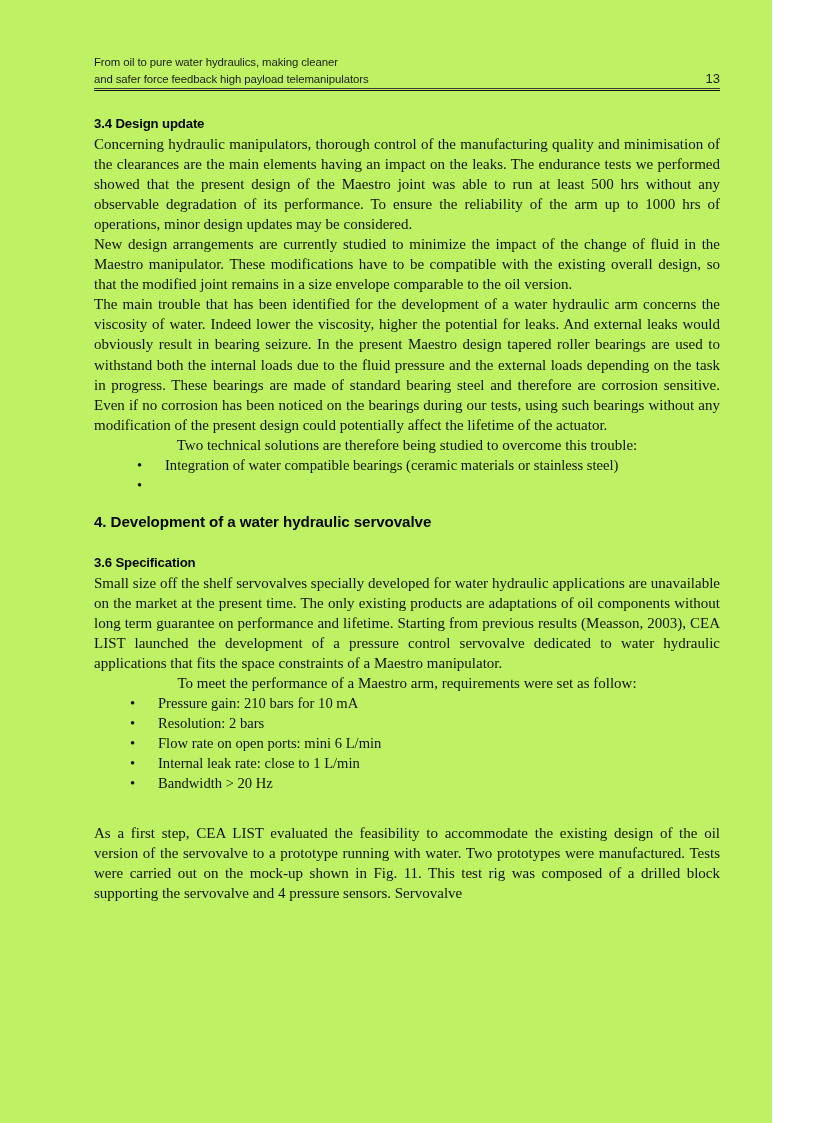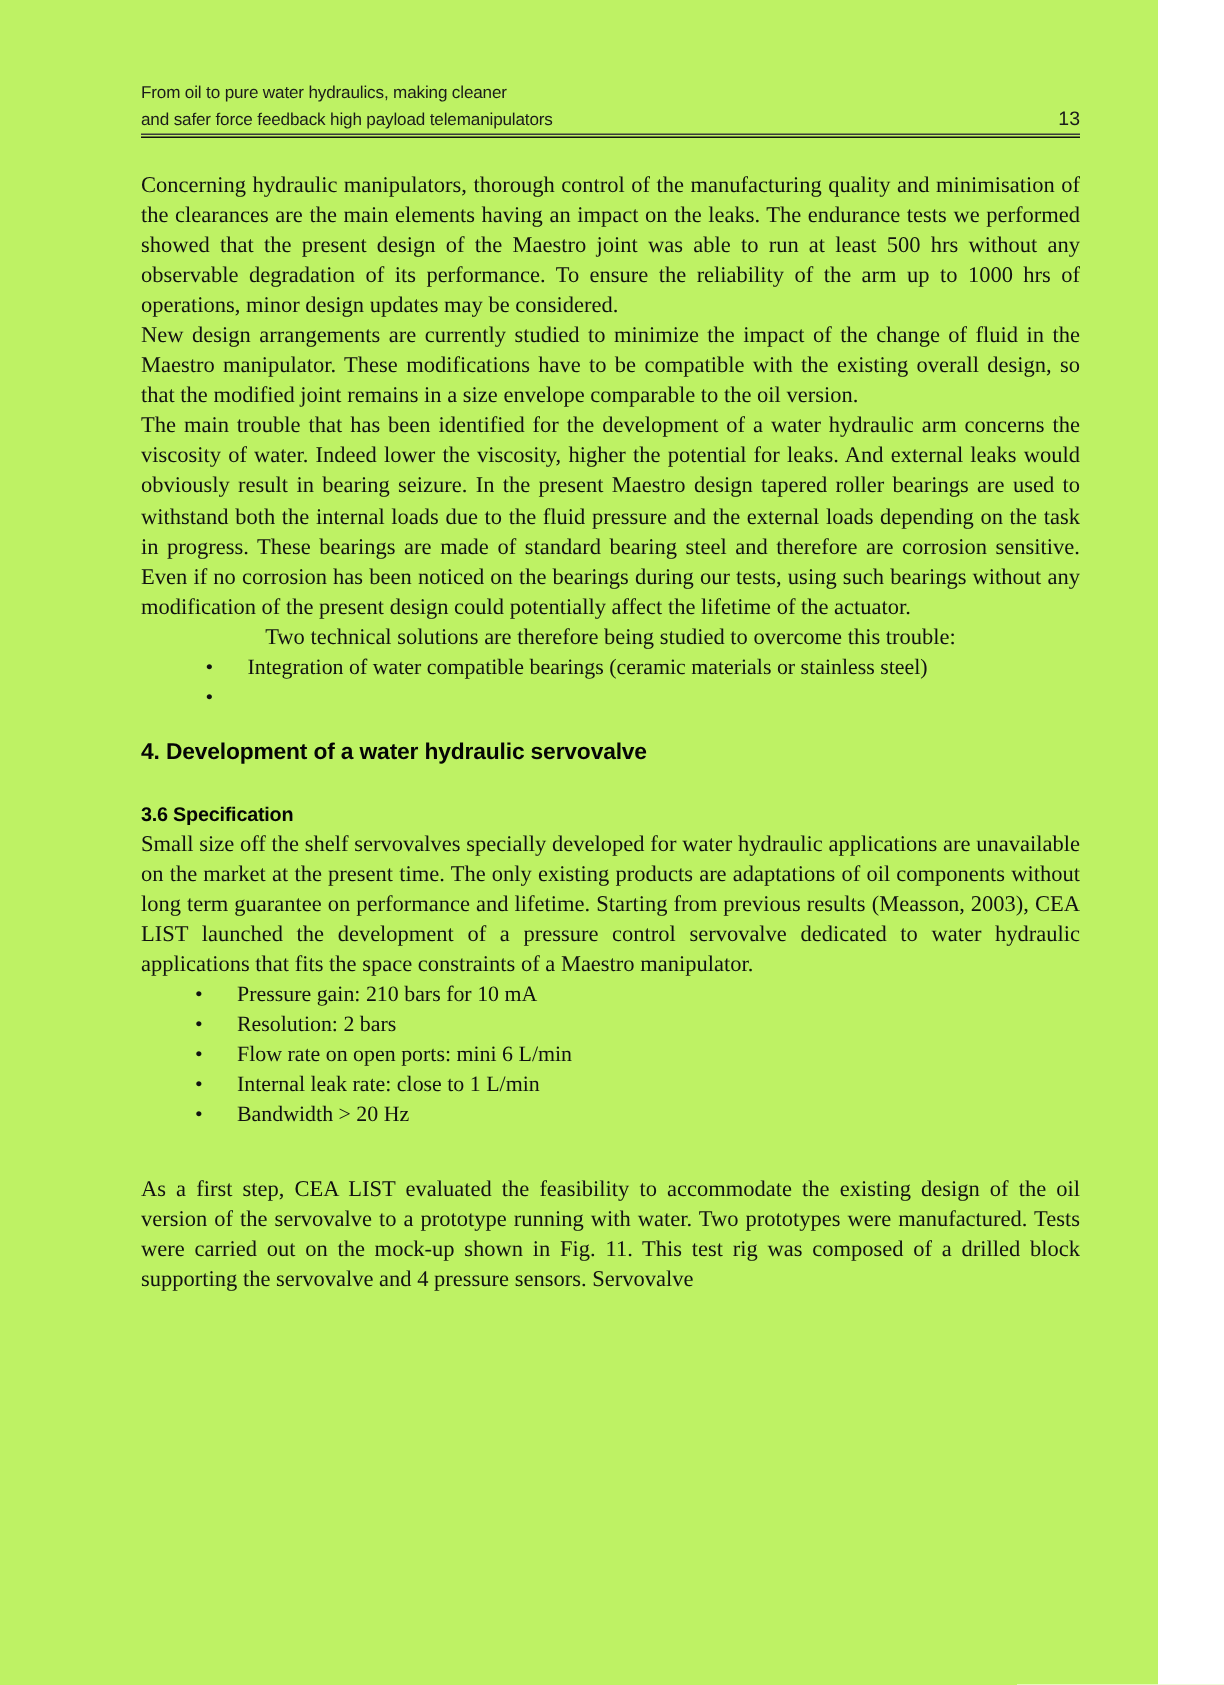--- a/index.html
+++ b/index.html
@@ -137,20 +137,21 @@
     <div class="runhead-line">From oil to pure water hydraulics, making cleaner</div>
     <div class="runhead-row2">
       <div class="runhead-line">and safer force feedback high payload telemanipulators</div>
       <div class="runhead-pageno">13</div>
     </div>
     <div class="runhead-rule"></div>
   </div>
 
   <div class="body">
 
+    <h3 class="sub">3.4 Design update</h3>
     <p class="para">Concerning hydraulic manipulators, thorough control of the manufacturing quality and minimisation of the clearances are the main elements having an impact on the leaks. The endurance tests we performed showed that the present design of the Maestro joint was able to run at least 500 hrs without any observable degradation of its performance. To ensure the reliability of the arm up to 1000 hrs of operations, minor design updates may be considered.</p>
     <p class="para">New design arrangements are currently studied to minimize the impact of the change of fluid in the Maestro manipulator. These modifications have to be compatible with the existing overall design, so that the modified joint remains in a size envelope comparable to the oil version.</p>
     <p class="para">The main trouble that has been identified for the development of a water hydraulic arm concerns the viscosity of water. Indeed lower the viscosity, higher the potential for leaks. And external leaks would obviously result in bearing seizure. In the present Maestro design tapered roller bearings are used to withstand both the internal loads due to the fluid pressure and the external loads depending on the task in progress.  These bearings are made of standard bearing steel and therefore are corrosion sensitive. Even if no corrosion has been noticed on the bearings during our tests, using such bearings without any modification of the present design could potentially affect the lifetime of the actuator.</p>
     <p class="para last-left">Two technical solutions are therefore being studied to overcome this trouble:</p>
 
     <ul class="bullets">
       <li>
         <span class="bullet-dot">•</span>
         <span>Integration of water compatible bearings (ceramic materials or stainless steel)</span>
       </li>
@@ -161,20 +162,21 @@
 
 
     <div class="gap-xl"></div>
 
     <h2 class="sec">4. Development of a water hydraulic servovalve</h2>
 
     <div class="gap-md"></div>
 
     <h3 class="sub">3.6 Specification</h3>
     <p class="para">Small size off the shelf servovalves specially developed for water hydraulic applications are unavailable on the market at the present time. The only existing products are adaptations of oil components without long term guarantee on performance and lifetime. Starting from previous results (Measson, 2003), CEA LIST launched the development of a pressure control servovalve dedicated to water hydraulic applications that fits the space constraints of a Maestro manipulator.</p>
+    <p class="para last-left">To meet the performance of a Maestro arm, requirements were set as follow:</p>
 
     <ul class="bullets tight">
       <li>
         <span class="bullet-dot">•</span>
         <span>Pressure gain: 210 bars for 10 mA</span>
       </li>
       <li>
         <span class="bullet-dot">•</span>
         <span>Resolution: 2 bars</span>
       </li>

